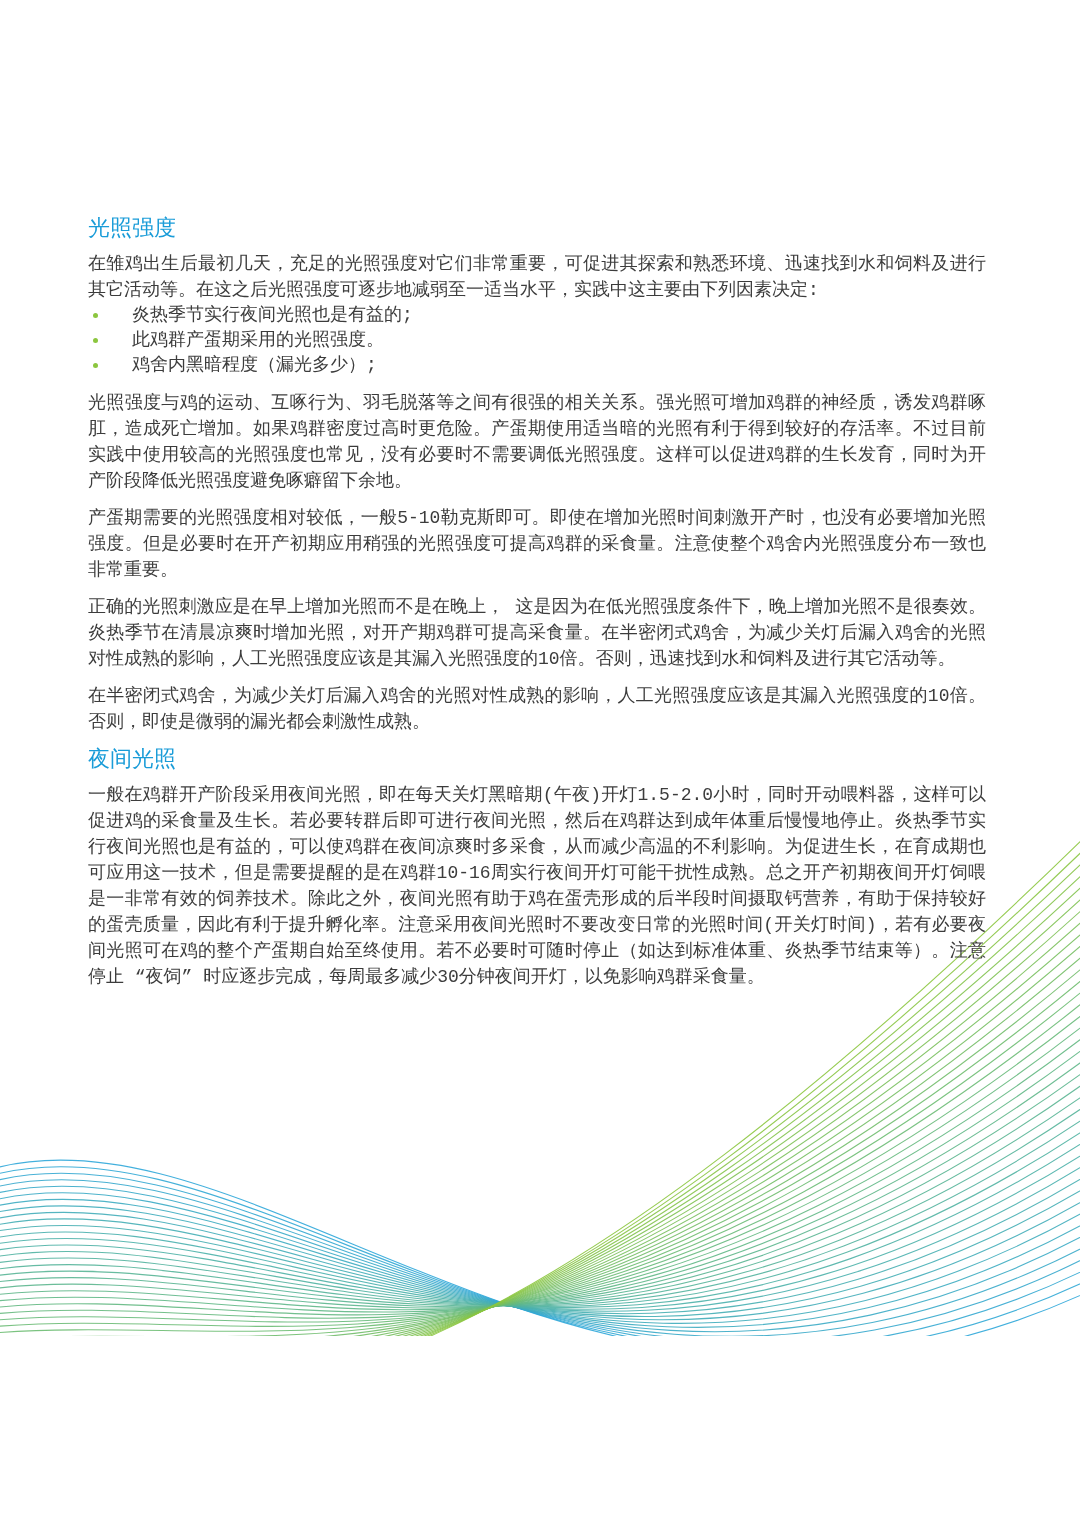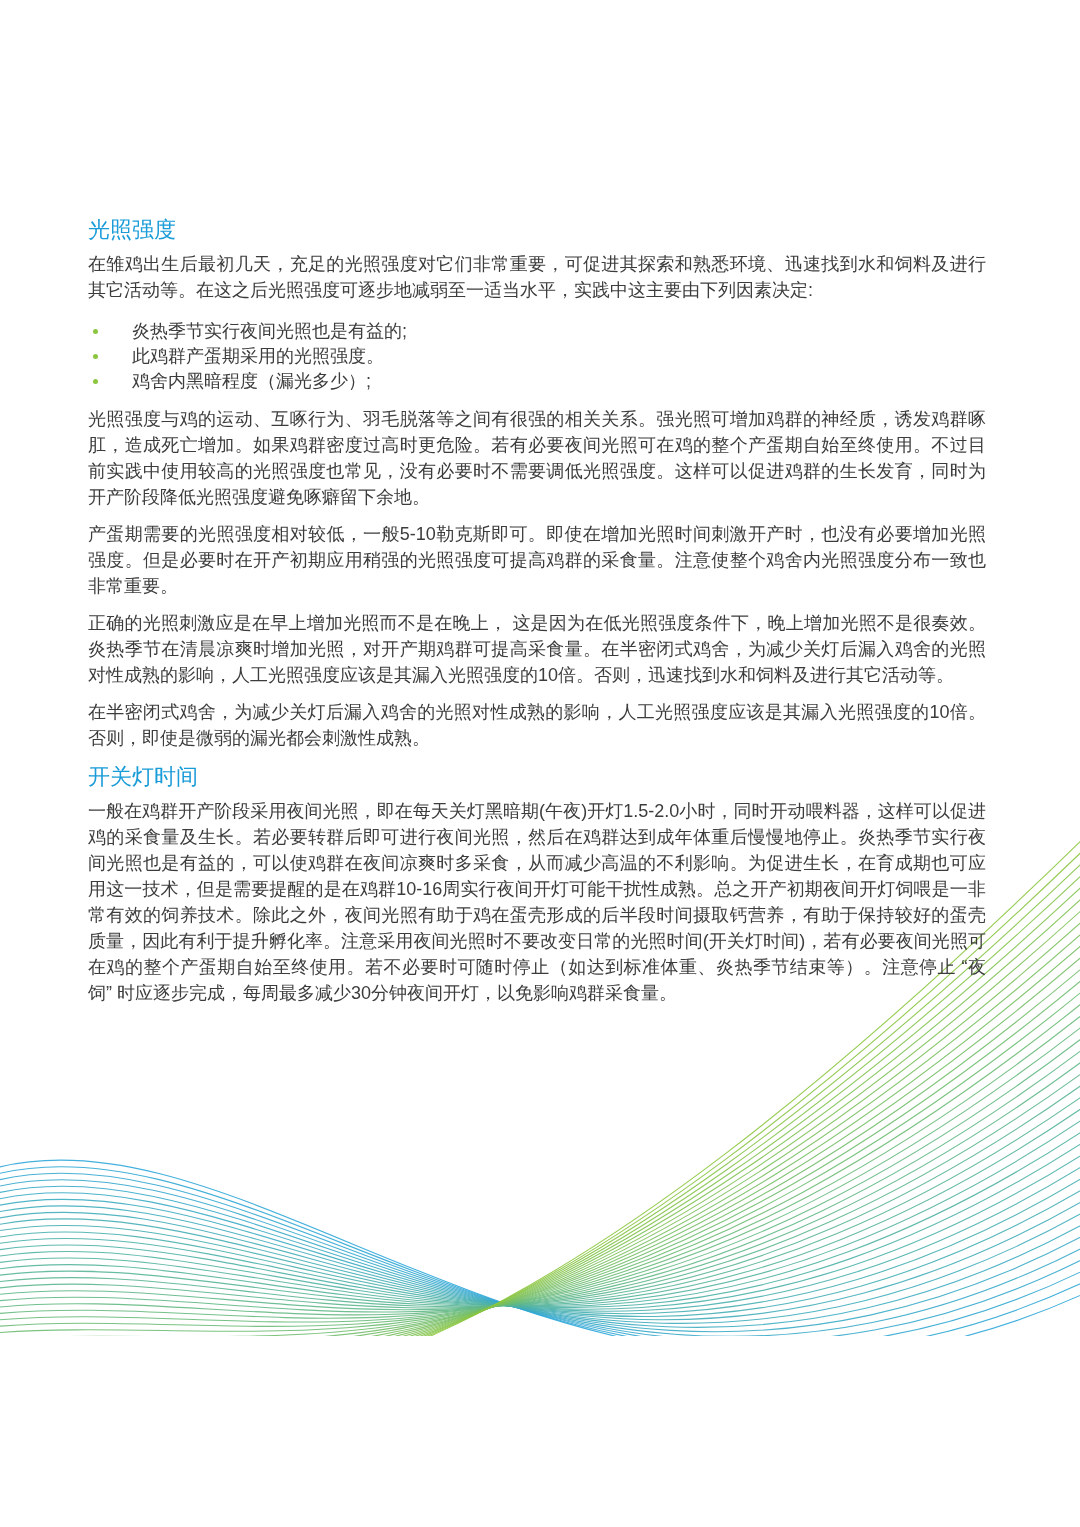--- a/index.html
+++ b/index.html
@@ -1,21 +1,21 @@
 <!DOCTYPE html>
 <html lang="zh"><head>
 <meta charset="utf-8">
 <style>
   html,body{margin:0;padding:0;background:#ffffff;}
   .page{
     position:relative;
     width:1080px;height:1336px;
     background:#ffffff;
     overflow:hidden;
-    font-family:Liberation Sans, sans-serif;
+    font-family:Liberation Mono, monospace;
     color:#3c3c3c;
   }
   .content{
     position:absolute;
     left:88px;top:216px;
     width:898px;
     font-size:18px;
     line-height:26px;
   }
   h1.sec{
@@ -24,21 +24,21 @@
     line-height:28px;
     font-weight:400;
     color:#1a9cd8;
   }
   h1.sec.later{margin-top:12px;}
   .para{
     margin:0 0 11px 0;
     text-align:justify;
     text-justify:inter-ideograph;
   }
-  .para.tight{margin-bottom:16px;}
+  .para.tight{margin-bottom:0;}
   ul.blist{
     list-style:none;
     margin:0 0 12px 0;
     padding:0;
   }
   ul.blist li{
     position:relative;
     padding-left:44px;
     line-height:25px;
   }
@@ -135,29 +135,29 @@
       <li>
         <span class="dot"></span>
         <span>此鸡群产蛋期采用的光照强度。</span>
       </li>
       <li>
         <span class="dot"></span>
         <span>鸡舍内黑暗程度（漏光多少）;</span>
       </li>
     </ul>
 
-    <p class="para">光照强度与鸡的运动、互啄行为、羽毛脱落等之间有很强的相关关系。强光照可增加鸡群的神经质，诱发鸡群啄肛，造成死亡增加。如果鸡群密度过高时更危险。若有必要夜间光照可在鸡的整个产蛋期自始至终使用。不过目前实践中使用较高的光照强度也常见，没有必要时不需要调低光照强度。这样可以促进鸡群的生长发育，同时为开产阶段降低光照强度避免啄癖留下余地。</p>
+    <p class="para">光照强度与鸡的运动、互啄行为、羽毛脱落等之间有很强的相关关系。强光照可增加鸡群的神经质，诱发鸡群啄肛，造成死亡增加。如果鸡群密度过高时更危险。产蛋期使用适当暗的光照有利于得到较好的存活率。不过目前实践中使用较高的光照强度也常见，没有必要时不需要调低光照强度。这样可以促进鸡群的生长发育，同时为开产阶段降低光照强度避免啄癖留下余地。</p>
 
     <p class="para">产蛋期需要的光照强度相对较低，一般5-10勒克斯即可。即使在增加光照时间刺激开产时，也没有必要增加光照强度。但是必要时在开产初期应用稍强的光照强度可提高鸡群的采食量。注意使整个鸡舍内光照强度分布一致也非常重要。</p>
 
     <p class="para">正确的光照刺激应是在早上增加光照而不是在晚上，  这是因为在低光照强度条件下，晚上增加光照不是很奏效。炎热季节在清晨凉爽时增加光照，对开产期鸡群可提高采食量。在半密闭式鸡舍，为减少关灯后漏入鸡舍的光照对性成熟的影响，人工光照强度应该是其漏入光照强度的10倍。否则，迅速找到水和饲料及进行其它活动等。</p>
 
     <p class="para">在半密闭式鸡舍，为减少关灯后漏入鸡舍的光照对性成熟的影响，人工光照强度应该是其漏入光照强度的10倍。否则，即使是微弱的漏光都会刺激性成熟。</p>
 
-    <h1 class="sec later">开关灯时间</h1>
+    <h1 class="sec later">夜间光照</h1>
 
     <p class="para">一般在鸡群开产阶段采用夜间光照，即在每天关灯黑暗期(午夜)开灯1.5-2.0小时，同时开动喂料器，这样可以促进鸡的采食量及生长。若必要转群后即可进行夜间光照，然后在鸡群达到成年体重后慢慢地停止。炎热季节实行夜间光照也是有益的，可以使鸡群在夜间凉爽时多采食，从而减少高温的不利影响。为促进生长，在育成期也可应用这一技术，但是需要提醒的是在鸡群10-16周实行夜间开灯可能干扰性成熟。总之开产初期夜间开灯饲喂是一非常有效的饲养技术。除此之外，夜间光照有助于鸡在蛋壳形成的后半段时间摄取钙营养，有助于保持较好的蛋壳质量，因此有利于提升孵化率。注意采用夜间光照时不要改变日常的光照时间(开关灯时间)，若有必要夜间光照可在鸡的整个产蛋期自始至终使用。若不必要时可随时停止（如达到标准体重、炎热季节结束等）。注意停止 “夜饲” 时应逐步完成，每周最多减少30分钟夜间开灯，以免影响鸡群采食量。</p>
 
   </div>
 
   <div class="footer">
     <span class="pageno">26</span>
     <span class="ftitle">父母代饲养管理手册 - Hendrix Genetics</span>
   </div>
 

